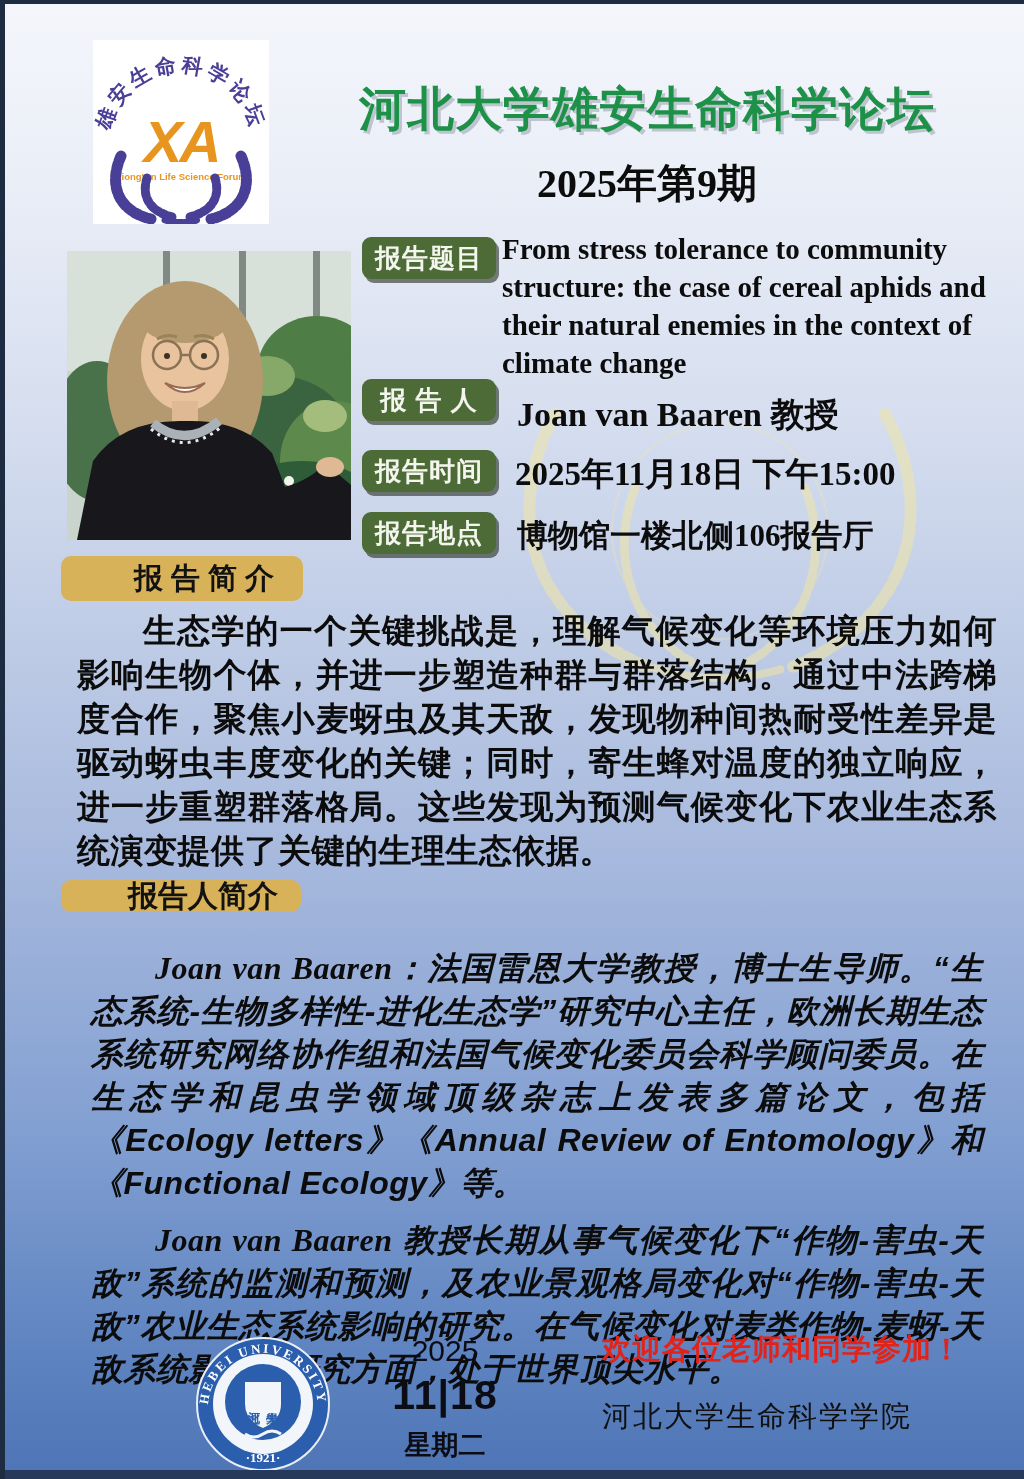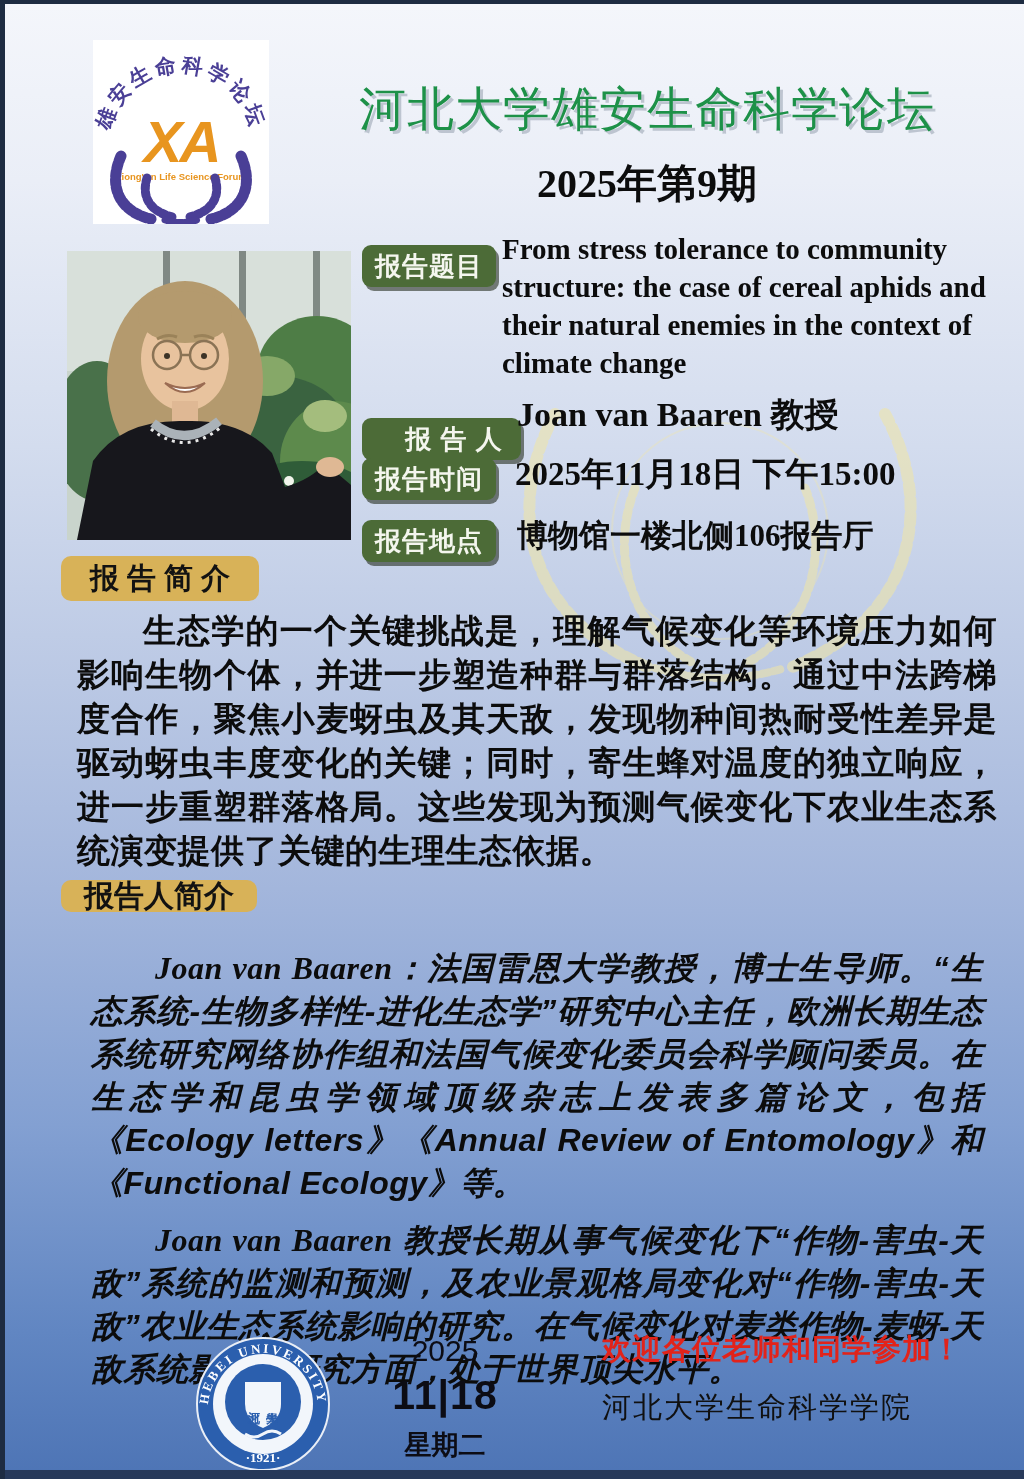--- a/index.html
+++ b/index.html
@@ -17,21 +17,21 @@
     color:#101010;
   }
   .bottom-strip{position:absolute;left:0;bottom:0;width:100%;height:9px;background:#27395a;}
 
   
   .logo-block{position:absolute;left:88px;top:36px;width:176px;height:184px;background:#ffffff;}
 
   
   .main-title{
     position:absolute;left:280px;top:74px;width:724px;
-    text-align:center;font-size:47px;font-weight:400;color:#1d9148;
+    text-align:center;font-size:47px;font-weight:700;color:#1d9148;
     letter-spacing:1px;white-space:nowrap;
     text-shadow:3px 3px 0 rgba(150,160,175,0.55);
   }
   .issue{
     position:absolute;left:280px;top:152px;width:724px;text-align:center;
     font-family:"Liberation Serif","DejaVu Serif",serif;
     font-size:40px;font-weight:800;color:#0c0c0c;
   }
 
   
@@ -41,38 +41,38 @@
   .watermark{position:absolute;left:480px;top:402px;width:470px;height:300px;opacity:0.55;pointer-events:none;}
 
   
   .glabel{
     position:absolute;left:357px;width:134px;height:42px;
     background:#4c6b37;border-radius:9px;
     color:#f4f6ee;font-size:26px;font-weight:700;letter-spacing:1px;
     display:flex;align-items:center;justify-content:center;
     box-shadow:3px 4px 0 rgba(22,30,12,0.55);
     white-space:nowrap;
-    margin-top:8px;
   }
   .glabel.l1{top:233px;}
-  .glabel.l2{top:406px;padding-left:25px;}
+  .glabel.l2{top:375px;}
   .glabel.l3{top:446px;}
   .glabel.l4{top:508px;}
   .serifval{font-family:"Liberation Serif","DejaVu Serif",serif;font-weight:700;color:#0c0c0c;}
   .title-value{position:absolute;left:497px;top:226px;width:508px;font-size:29px;line-height:38px;}
   .speaker-value{position:absolute;left:512px;top:388px;font-size:34px;white-space:nowrap;}
   .time-value{position:absolute;left:510px;top:448px;font-size:33px;white-space:nowrap;}
   .venue-value{position:absolute;left:512px;top:511px;font-size:31px;white-space:nowrap;}
 
   
   .golabel{
     position:absolute;background:#d8b258;border-radius:10px;
     color:#121212;font-weight:800;
     display:flex;align-items:center;justify-content:center;
     white-space:nowrap;
+    padding-left:44px;
   }
   .abstract-label{left:56px;top:552px;width:198px;height:45px;font-size:29px;}
   .bio-label{left:56px;top:876px;width:196px;height:32px;font-size:30px;}
 
   
   .cn-body{
     position:absolute;left:72px;width:920px;
     font-weight:600;color:#0c0c0c;text-align:justify;
     text-indent:2em;letter-spacing:0.5px;
   }
@@ -88,21 +88,21 @@
   .date-block{position:absolute;left:372px;top:1330px;width:136px;text-align:center;color:#0c0c14;}
   .date-year{font-size:30px;font-weight:500;}
   .date-day{font-size:41px;font-weight:800;margin-top:4px;letter-spacing:1px;}
   .date-week{font-size:27px;font-weight:800;margin-top:8px;font-family:Liberation Serif, serif;}
   .contact-block{
     position:absolute;left:597px;top:1326px;width:400px;
     font-family:"Liberation Serif","DejaVu Serif",serif;
     font-size:29px;color:#101010;
   }
   .welcome-line{color:#e2231a;font-weight:700;letter-spacing:1px;}
-  .org-line{margin-top:18px;font-weight:500;letter-spacing:2px;}
+  .org-line{margin-top:27px;font-weight:500;letter-spacing:2px;}
   .contact-line{margin-top:10px;font-weight:500;letter-spacing:1px;}
 </style>
 </head>
 <body>
 
 <div class="poster">
 
   <div class="logo-block">
     <svg width="176" height="184" viewBox="0 0 176 184">
       <defs>

